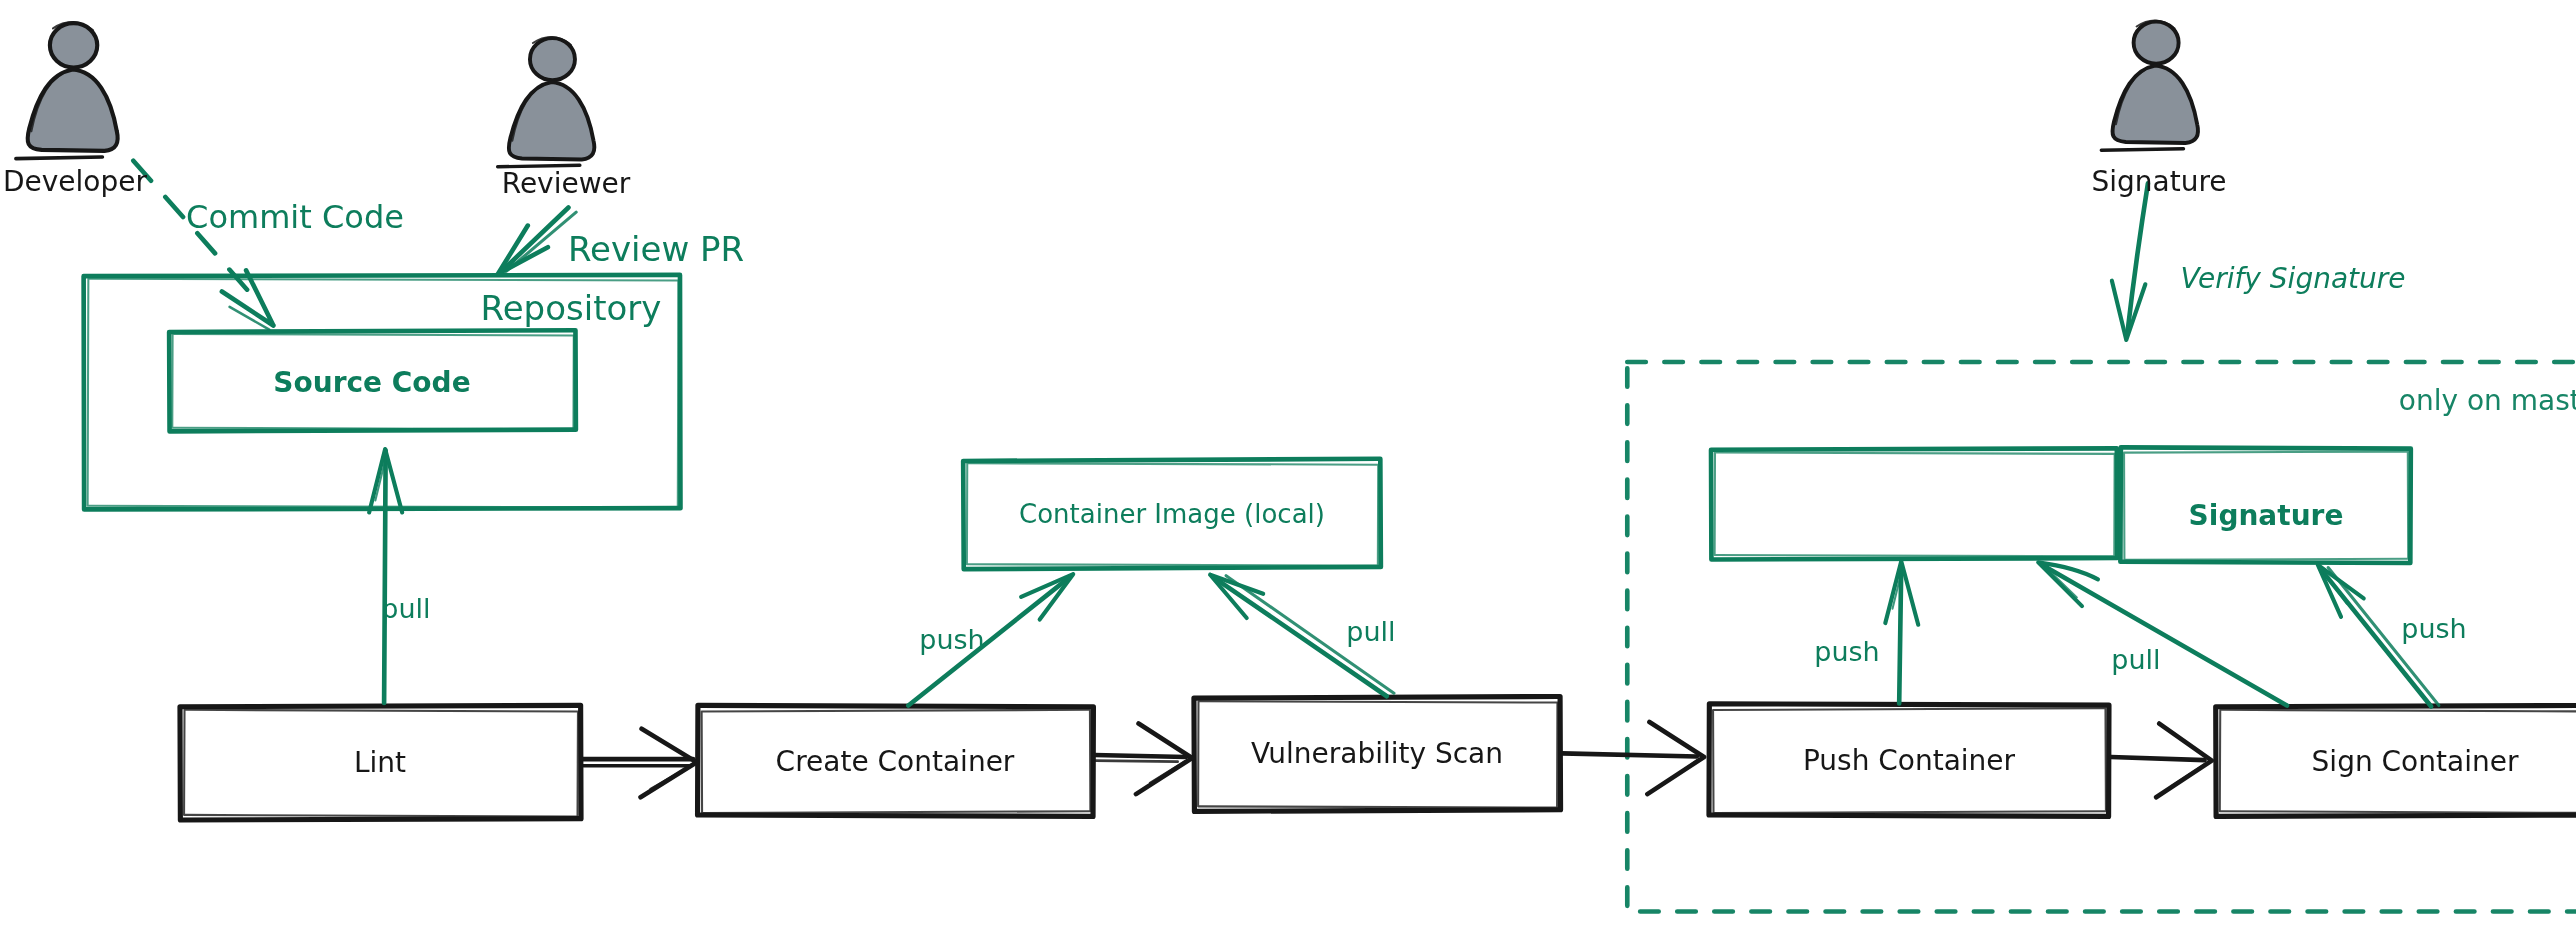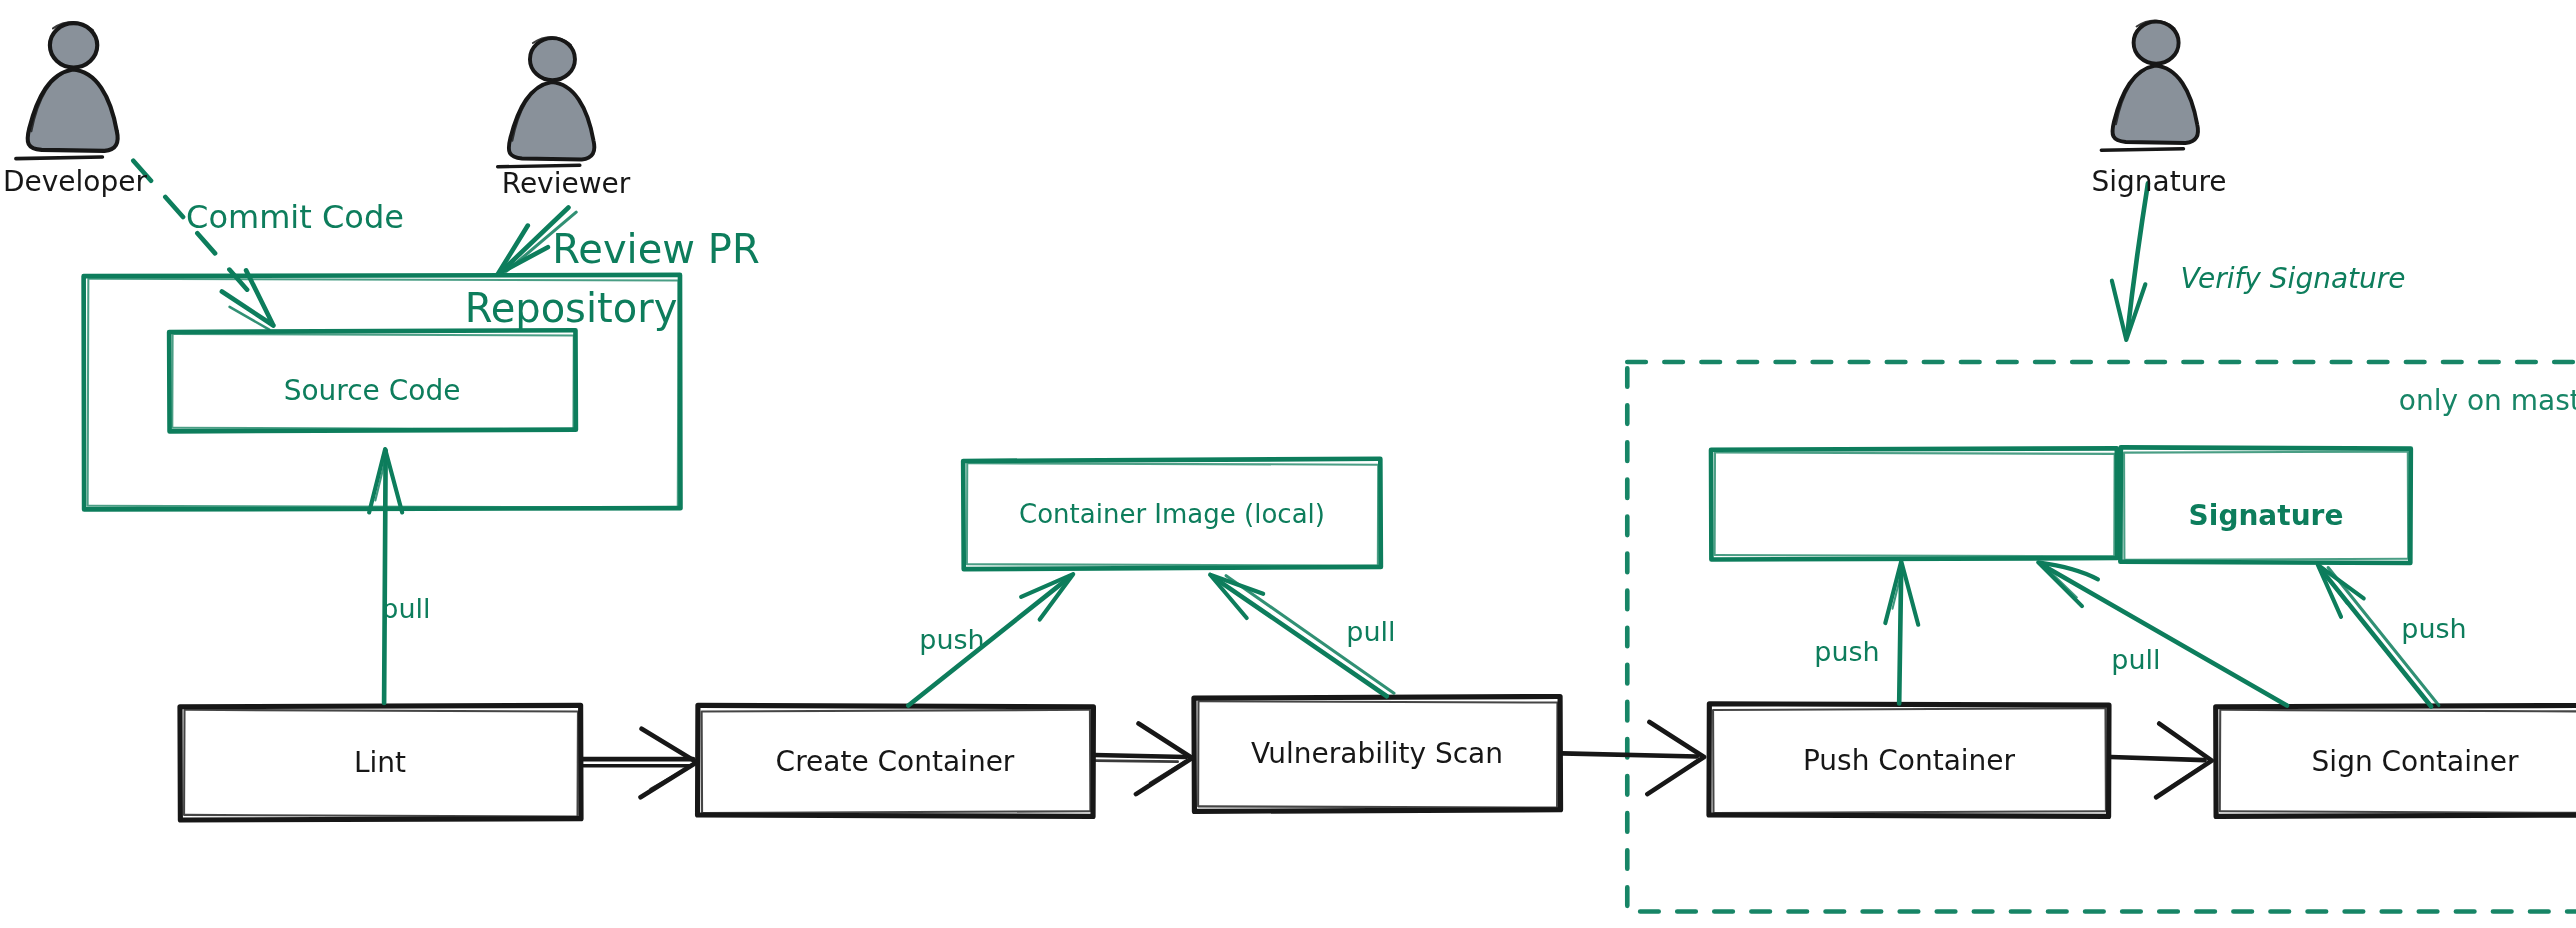--- a/index.html
+++ b/index.html
@@ -27,21 +27,21 @@
     position:absolute;
     transform:translate(-50%,-50%);
     white-space:nowrap;
     letter-spacing:0px;
     font-weight:500;
   }
   .c-green{color:var(--green);}
   .c-teal{color:var(--teal);}
   .c-ink{color:var(--ink);}
   .fs62{font-size:32px;}
-  .fs58{font-size:40px;}
+  .fs58{font-size:34px;}
   .fs55{font-size:28px;}
   .fs54{font-size:28px;}
   .fs52{font-size:27px;}
   .fs50{font-size:26px;}
 </style>
 </head>
 <body>
 
 <div class="canvas">
 
@@ -190,21 +190,21 @@
   <div class="lbl c-green fs58" style="left:656px;top:249px;">Review PR</div>
   <div class="lbl c-green fs55" style="left:2293px;top:278px;font-style:italic;">Verify Signature</div>
   <div class="lbl c-green fs52" style="left:406px;top:608px;">pull</div>
   <div class="lbl c-green fs52" style="left:952px;top:639px;">push</div>
   <div class="lbl c-green fs52" style="left:1371px;top:631px;">pull</div>
   <div class="lbl c-green fs52" style="left:1847px;top:651px;">push</div>
   <div class="lbl c-green fs52" style="left:2136px;top:659px;">pull</div>
   <div class="lbl c-green fs52" style="left:2434px;top:628px;">push</div>
 
   <div class="lbl c-green fs58" style="left:571px;top:308px;">Repository</div>
-  <div class="lbl c-green fs55" style="left:372px;top:390px;">Source Code</div>
+  <div class="lbl c-green fs55" style="left:372px;top:382px;font-weight:bold;">Source Code</div>
   <div class="lbl c-green fs50" style="left:1172px;top:514px;">Container Image (local)</div>
   <div class="lbl c-green fs54" style="left:2266px;top:515px;font-weight:bold;">Signature</div>
   <div class="lbl c-teal fs54" style="left:2543px;top:400px;">only on master build</div>
   <div class="lbl c-ink fs55" style="left:380px;top:762px;">Lint</div>
   <div class="lbl c-ink fs54" style="left:895px;top:761px;">Create Container</div>
   <div class="lbl c-ink fs54" style="left:1377px;top:753px;">Vulnerability Scan</div>
   <div class="lbl c-ink fs54" style="left:1909px;top:760px;">Push Container</div>
   <div class="lbl c-ink fs54" style="left:2415px;top:761px;">Sign Container</div>
 
 </div>

